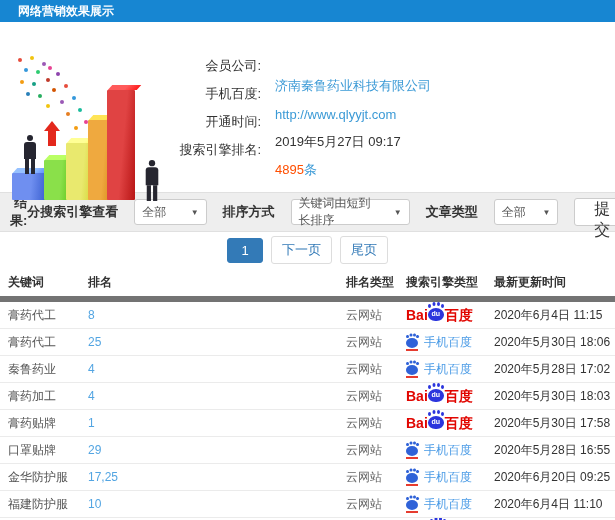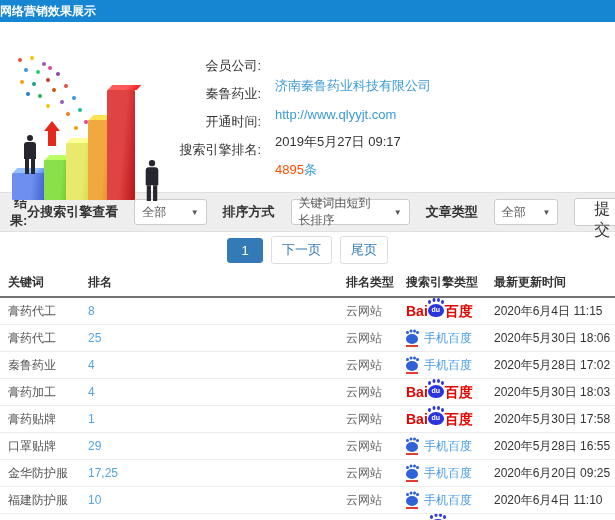--- a/index.html
+++ b/index.html
@@ -4,21 +4,21 @@
 <style>
   html,body { margin:0; padding:0; background:#fff; }
   body {
     width:615px; height:520px; overflow:hidden; position:relative;
     font-family:"Liberation Sans","DejaVu Sans",sans-serif;
     -webkit-font-smoothing:antialiased; color:#333;
   }
   
   .titlebar {
     height:22px; background:#1786d2; color:#fff;
-    font-size:12px; line-height:22px; font-weight:bold;
+    font-size:12px; line-height:22px; padding-left:18px; font-weight:bold;
   }
   
   .top-section { position:relative; height:170px; background:#fff;padding-left:34px; }
 
   
   .chart { position:absolute; left:8px; top:28px; width:168px; height:152px; }
   .bar { position:absolute; bottom:2px; border-radius:1px; }
   .bar::before { content:""; position:absolute; top:-5px; left:3px; right:-4px; height:5px;
     background:inherit; filter:brightness(1.35); transform:skewX(-42deg); }
   .bar-blue   { left:4px;  width:34px; height:27px;  background:linear-gradient(95deg,#6f8ff0 55%,#3a5fd0); }
@@ -79,21 +79,21 @@
   .pagination { height:36px; display:flex; align-items:center; justify-content:center; gap:8px; }
   .page-btn {
     min-width:14px; text-align:center; padding:4px 10px; font-size:13px; border-radius:3px;
     border:1px solid #ddd; background:#fff; color:#337ab7; cursor:pointer;
   }
   .page-btn.active { background:#337ab7; border-color:#337ab7; color:#fff; }
 
   
   table { width:615px; border-collapse:collapse; table-layout:fixed; font-size:12px; }
   th { text-align:left; font-weight:bold; color:#333; height:28px; padding:0 0 0 8px;
-       border-bottom:2px solid #737373; font-size:12px; }
+       border-bottom:6px solid #737373; font-size:12px; }
   td { height:26px; padding:0 0 0 8px; border-bottom:1px solid #ebebeb; color:#555; }
   td.rank { color:#53a5e2; }
   td.rank-type { color:#666; }
   td.time { color:#333; }
 
   
   .baidu-logo { display:inline-flex; align-items:flex-end; font-weight:bold; color:#e10601;
     font-size:14px; line-height:14px; letter-spacing:0; }
   .paw { position:relative; width:16px; height:13px; background:#2b35dd; border-radius:50% 50% 46% 46%;
     color:#fff; font-size:7px; font-weight:bold; display:inline-flex; align-items:center; justify-content:center;
@@ -146,21 +146,21 @@
         </div>
     </div>
   </div>
 
   <div class="info-list">
     <div class="info-row">
       <span class="info-label">会员公司:</span>
       <span class="info-value link">济南秦鲁药业科技有限公司</span>
     </div>
     <div class="info-row">
-      <span class="info-label">秦鲁药业:</span>
+      <span class="info-label">手机百度:</span>
       <span class="info-value link">http://www.qlyyjt.com</span>
     </div>
     <div class="info-row">
       <span class="info-label">开通时间:</span>
       <span class="info-value">2019年5月27日 09:17</span>
     </div>
     <div class="info-row">
       <span class="info-label">搜索引擎排名:</span>
       <span class="info-value"><span class="hl">4895</span><span class="suffix">条</span></span>
     </div>

